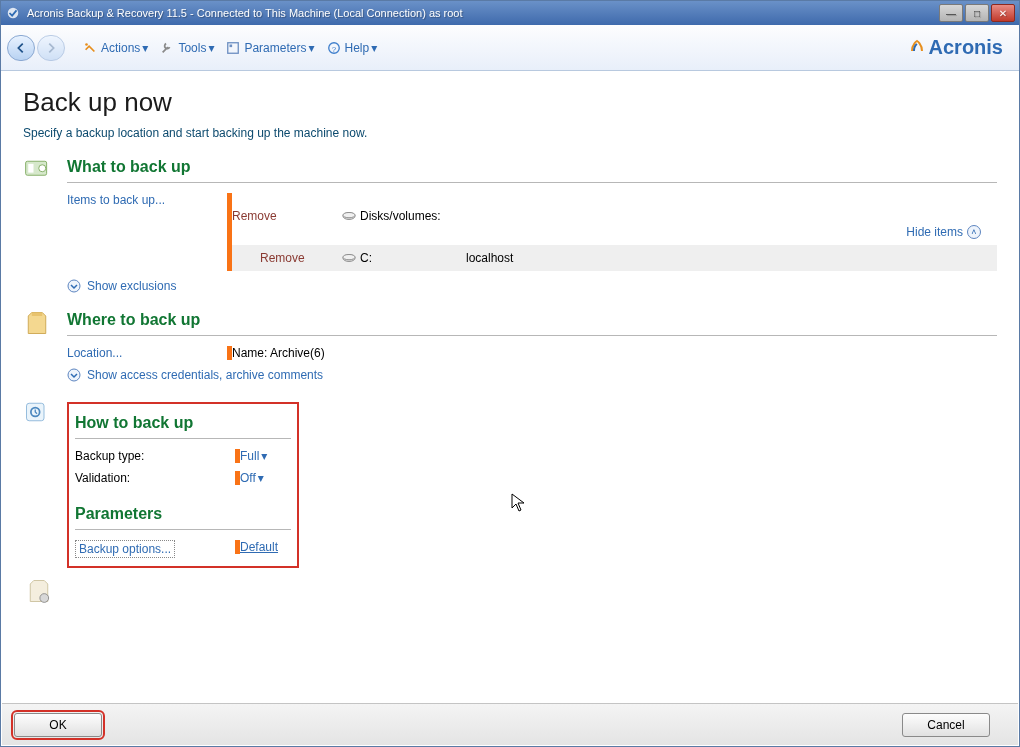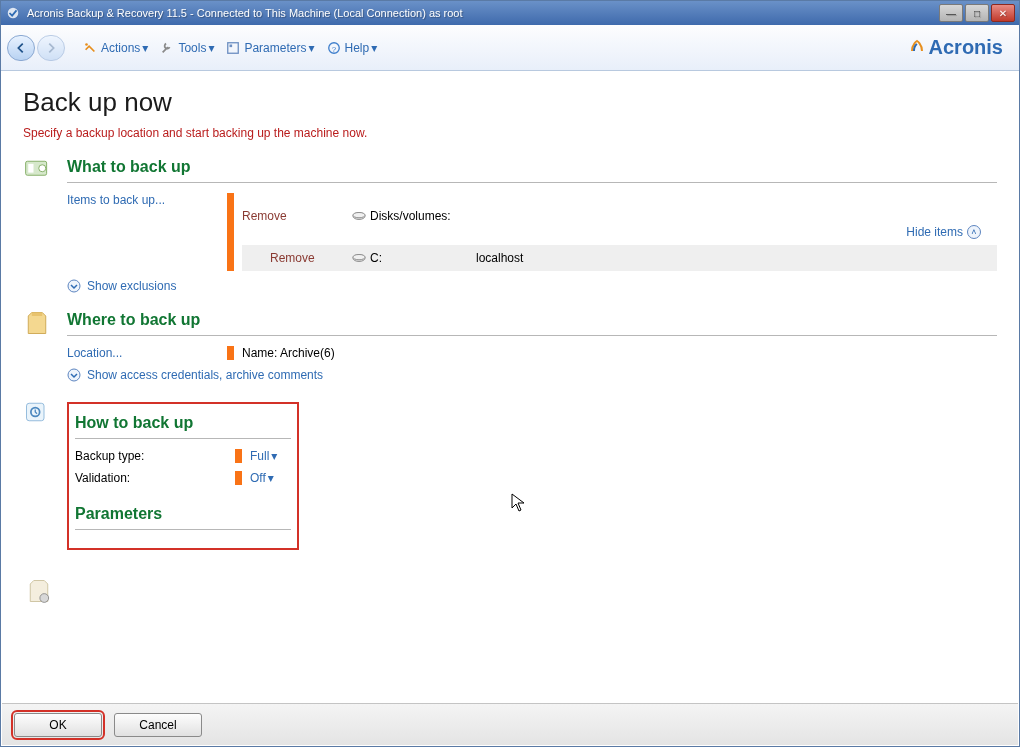--- a/index.html
+++ b/index.html
@@ -90,21 +90,21 @@
     height: calc(100% - 24px - 32px - 44px);
     overflow: hidden;
     background:#fff;
   }
   h1.page-title {
     font-size: 26px;
     font-weight: normal;
     margin: 6px 0 8px 0;
     color: #1b1b1b;
   }
-  .page-sub { margin-bottom: 14px; color:#b91c1c; }
+  .page-sub { margin-bottom: 14px; color:#0c4a6e; }
   .section {
     display:flex;
     margin-left: 0px;
   }
   .section .sec-icon { width: 44px; flex-shrink:0; padding-top:2px; }
   .section .sec-icon svg { width:28px; height:28px; }
   .section .sec-body { flex:1; }
   .sec-title {
     color: #117633;
     font-size: 16px;
@@ -112,22 +112,22 @@
     padding: 4px 0 6px 0;
     border-bottom: 1px solid #b7b7b7;
     margin-bottom: 10px;
   }
   .row { display:flex; align-items:flex-start; margin-bottom:8px; }
   .row .left-col { width: 160px; flex-shrink:0; }
   .row .right-col { flex:1; }
   .link-blue { color:#2f6bb3; }
   .link-underline { text-decoration: underline; color:#2f6bb3; }
   .green-bar {
-    border-left: 7px solid #f97316;
-    padding-left: 8px;
+    border-left: 5px solid #f97316;
+    padding-left: 0;
   }
   .remove-link { color:#8a3a32; }
   .grey-row {
     background:#efefef;
     padding:6px 0;
     margin-top:6px;
   }
   .items-line { display:flex; align-items:center; }
   .items-line .cell { display:inline-block; }
   .disk-icon { margin-right:4px; display:inline-flex; vertical-align:middle; }
@@ -153,21 +153,21 @@
   }
 
   .footer-bar {
     position:absolute;
     left:1px; right:1px; bottom:1px;
     height: 42px;
     background: linear-gradient(to bottom,#f4f4f4,#e4e4e4);
     border-top: 1px solid #c4c4c4;
     display:flex;
     align-items:center;
-    justify-content:flex-start;
+    justify-content:space-between;
     padding-right: 28px;
   }
   .footer-bar button {
     width: 88px;
     height: 24px;
     margin-left: 12px;
     background: linear-gradient(to bottom,#fdfdfd,#e1e1e1);
     border:1px solid #8a8a8a;
     border-radius:3px;
     font-size:12px;
@@ -385,20 +385,28 @@
               <span>Off</span><span class="caret">▾</span>
             </div>
           </div>
 
           <div style="display:flex; align-items:flex-start; margin-top:10px;">
             <div style="width:0;"></div>
           </div>
 
           <div class="sec-title" style="border-bottom:1px solid #b7b7b7; margin-top:6px;">Parameters</div>
 
+          <div class="row" style="margin-top:10px; margin-bottom:0;">
+            <div class="left-col">
+              <span class="params-field">Backup options...</span>
+            </div>
+            <div class="green-bar">
+              <span class="link-underline">Default</span>
+            </div>
+          </div>
         </div>
       </div>
     </div>
 
     <div style="position:absolute; left:24px; top:576px;">
       <svg width="28" height="28" viewBox="0 0 32 32">
           <path d="M6 28 V8 l4-4 h12 l4 4 v20 z" fill="#f4eede" stroke="#c9bf9a"></path>
           <circle cx="22" cy="24" r="5" fill="#d8d8d8" stroke="#888"></circle>
         </svg>
     </div>

